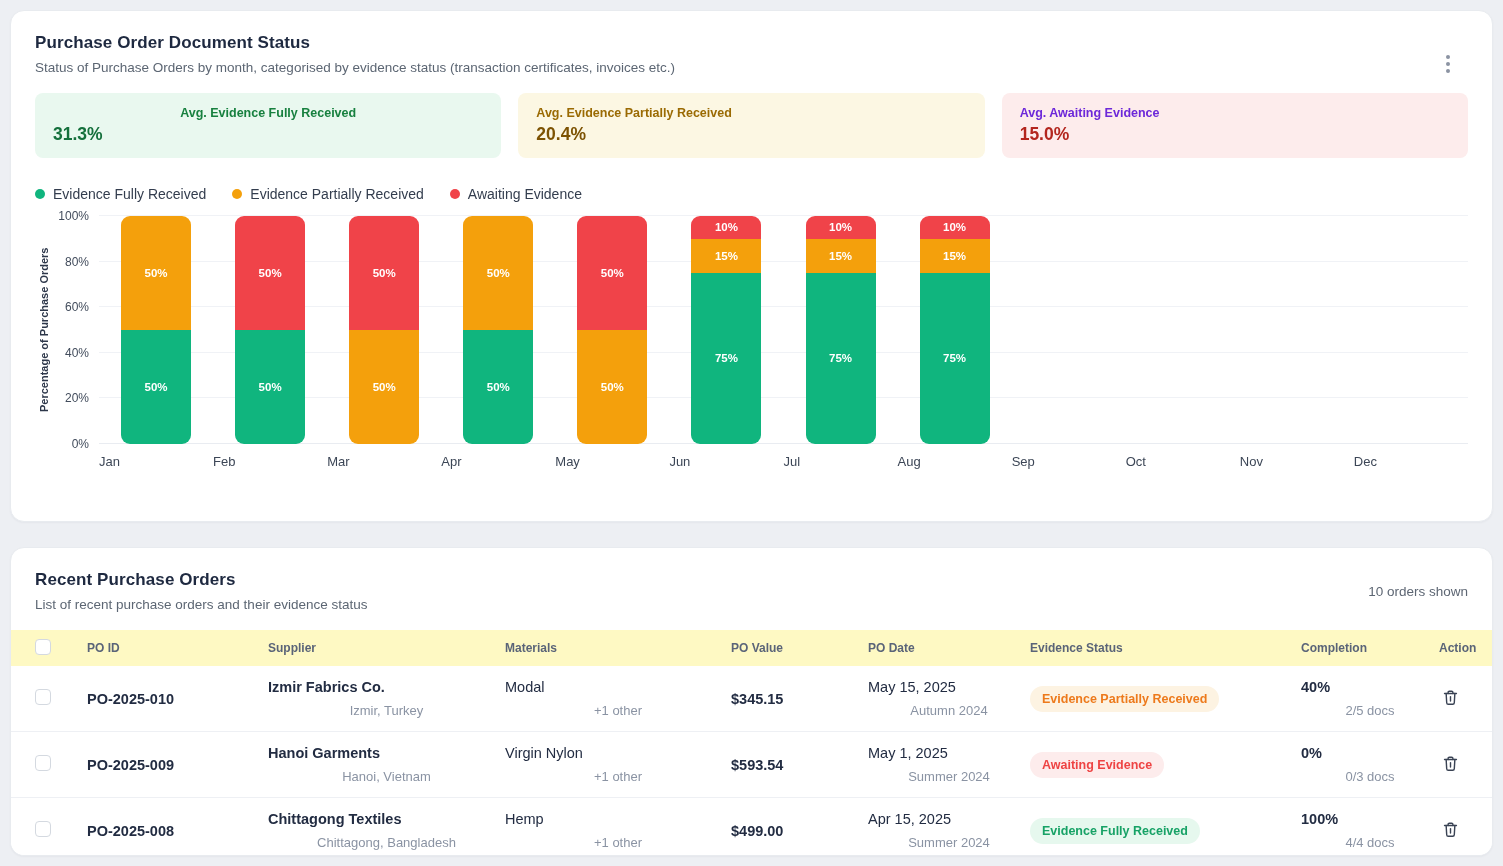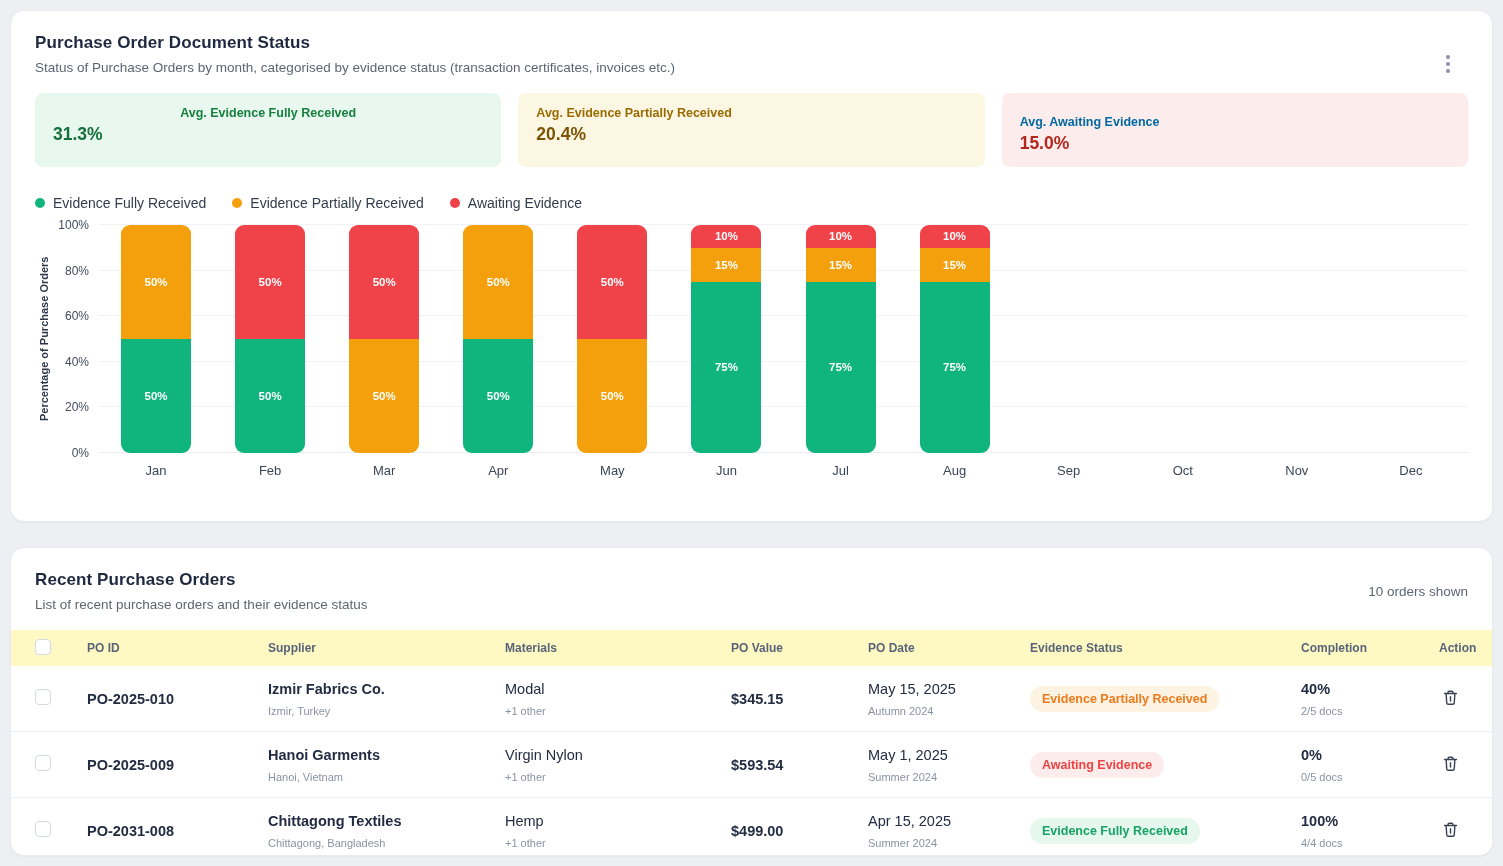--- a/index.html
+++ b/index.html
@@ -48,21 +48,21 @@
   .bar-cols { position:absolute; inset:0; display:flex; }
   .bar-col { flex:1; position:relative; }
   .bar {
     position:absolute; bottom:0; left:50%; transform:translateX(-50%);
     width:70px; border-radius:9px; overflow:hidden;
     display:flex; flex-direction:column;
   }
   .seg { display:flex; align-items:center; justify-content:center; }
   .seg-label { color:#ffffff; font-size:11.5px; font-weight:bold; }
   .month-labels { display:flex; margin-left:64px; margin-top:10px; }
-  .month-label { flex:1; text-align:center; font-size:13px; color:#3c4656; }
+  .month-label { flex:1; text-align:left; font-size:13px; color:#3c4656; }
 
   
   #orders-card { margin-top:25px; padding-top:22px; height:309px; overflow:hidden; }
   .orders-head { display:flex; justify-content:space-between; align-items:flex-start; padding:0 24px; }
   .orders-shown { font-size:13.5px; color:#5d6673; margin-top:14px; }
   .table-header {
     margin-top:18px;
     display:grid;
     grid-template-columns:52px 181px 237px 226px 137px 162px 271px 138px 1fr;
     align-items:center;
@@ -77,21 +77,21 @@
     align-items:center;
     height:66px;
     padding:0 24px;
     border-bottom:1px solid #eef0f4;
     background:#fff;
   }
   .checkbox {
     width:16px; height:16px; border:1.5px solid #d4d9e0; border-radius:4px; background:#fff; cursor:pointer;
   }
   .cell-primary { font-size:14.5px; font-weight:bold; color:#222c42; }
-  .cell-secondary { font-size:11px; color:#8a93a3; margin-top:8px; }
+  .cell-secondary { font-size:13px; color:#8a93a3; margin-top:8px;text-align:center; }
   .po-id { font-size:14.5px; font-weight:bold; color:#222c42; }
   .po-value { font-size:14.5px; font-weight:bold; color:#222c42; }
   .badge {
     display:inline-block; padding:6px 12px; border-radius:14px;
     font-size:12.5px; font-weight:bold;
   }
   .badge.partial { color:#ed7a1c; background:#fdf3e2; }
   .badge.awaiting { color:#ee4343; background:#fdecec; }
   .badge.full { color:#17a266; background:#e6f8ee; }
   .trash-btn { background:none; border:none; cursor:pointer; padding:2px; display:inline-flex; }
@@ -111,21 +111,21 @@
   <div class="stats-row">
     <div class="stat-box" style="background: rgb(233, 248, 239);">
       <div class="stat-label" style="color: rgb(23, 128, 63); text-align: center;">Avg. Evidence Fully Received</div>
       <div class="stat-value" style="color: rgb(21, 112, 60);">31.3%</div>
     </div>
     <div class="stat-box" style="background: rgb(252, 247, 227);">
       <div class="stat-label" style="color: rgb(154, 106, 3);">Avg. Evidence Partially Received</div>
       <div class="stat-value" style="color: rgb(125, 83, 3);">20.4%</div>
     </div>
     <div class="stat-box" style="background: rgb(253, 236, 236);">
-      <div class="stat-label" style="color: #0369a1; margin-top: 9px;">Avg. Awaiting Evidence</div>
+      <div class="stat-label" style="color: #6d28d9;">Avg. Awaiting Evidence</div>
       <div class="stat-value" style="color: rgb(179, 38, 30);">15.0%</div>
     </div>
   </div>
 
   <div class="legend-row">
     <div class="legend-item">
       <span class="legend-dot" style="background: rgb(16, 181, 126);"></span>
       <span class="legend-label">Evidence Fully Received</span>
     </div>
     <div class="legend-item">
@@ -334,37 +334,37 @@
       <div class="cell-secondary">+1 other</div>
     </div>
     <div class="po-value">$593.54</div>
     <div>
       <div class="cell-primary" style="font-weight:normal;">May 1, 2025</div>
       <div class="cell-secondary">Summer 2024</div>
     </div>
     <div><span class="badge awaiting">Awaiting Evidence</span></div>
     <div>
       <div class="cell-primary">0%</div>
-      <div class="cell-secondary">0/5 docs</div>
+      <div class="cell-secondary">0/3 docs</div>
     </div>
     <div>
       <button class="trash-btn">
         <svg width="19" height="19" viewBox="0 0 24 24" fill="none" stroke="#3a4354" stroke-width="1.8" stroke-linecap="round" stroke-linejoin="round">
             <path d="M4.5 7h15"></path>
             <path d="M9 7V5.5A1.5 1.5 0 0 1 10.5 4h3A1.5 1.5 0 0 1 15 5.5V7"></path>
             <path d="M6.5 7l.7 11.6a2 2 0 0 0 2 1.9h5.6a2 2 0 0 0 2-1.9L17.5 7"></path>
             <path d="M12 11v5.5"></path>
           </svg>
       </button>
     </div>
   </div>
 
   <div class="t-row">
     <div><span class="checkbox" style="display:inline-block;"></span></div>
-    <div class="po-id">PO-2031-008</div>
+    <div class="po-id">PO-2025-008</div>
     <div>
       <div class="cell-primary">Chittagong Textiles</div>
       <div class="cell-secondary">Chittagong, Bangladesh</div>
     </div>
     <div>
       <div class="cell-primary" style="font-weight:normal;">Hemp</div>
       <div class="cell-secondary">+1 other</div>
     </div>
     <div class="po-value">$499.00</div>
     <div>

